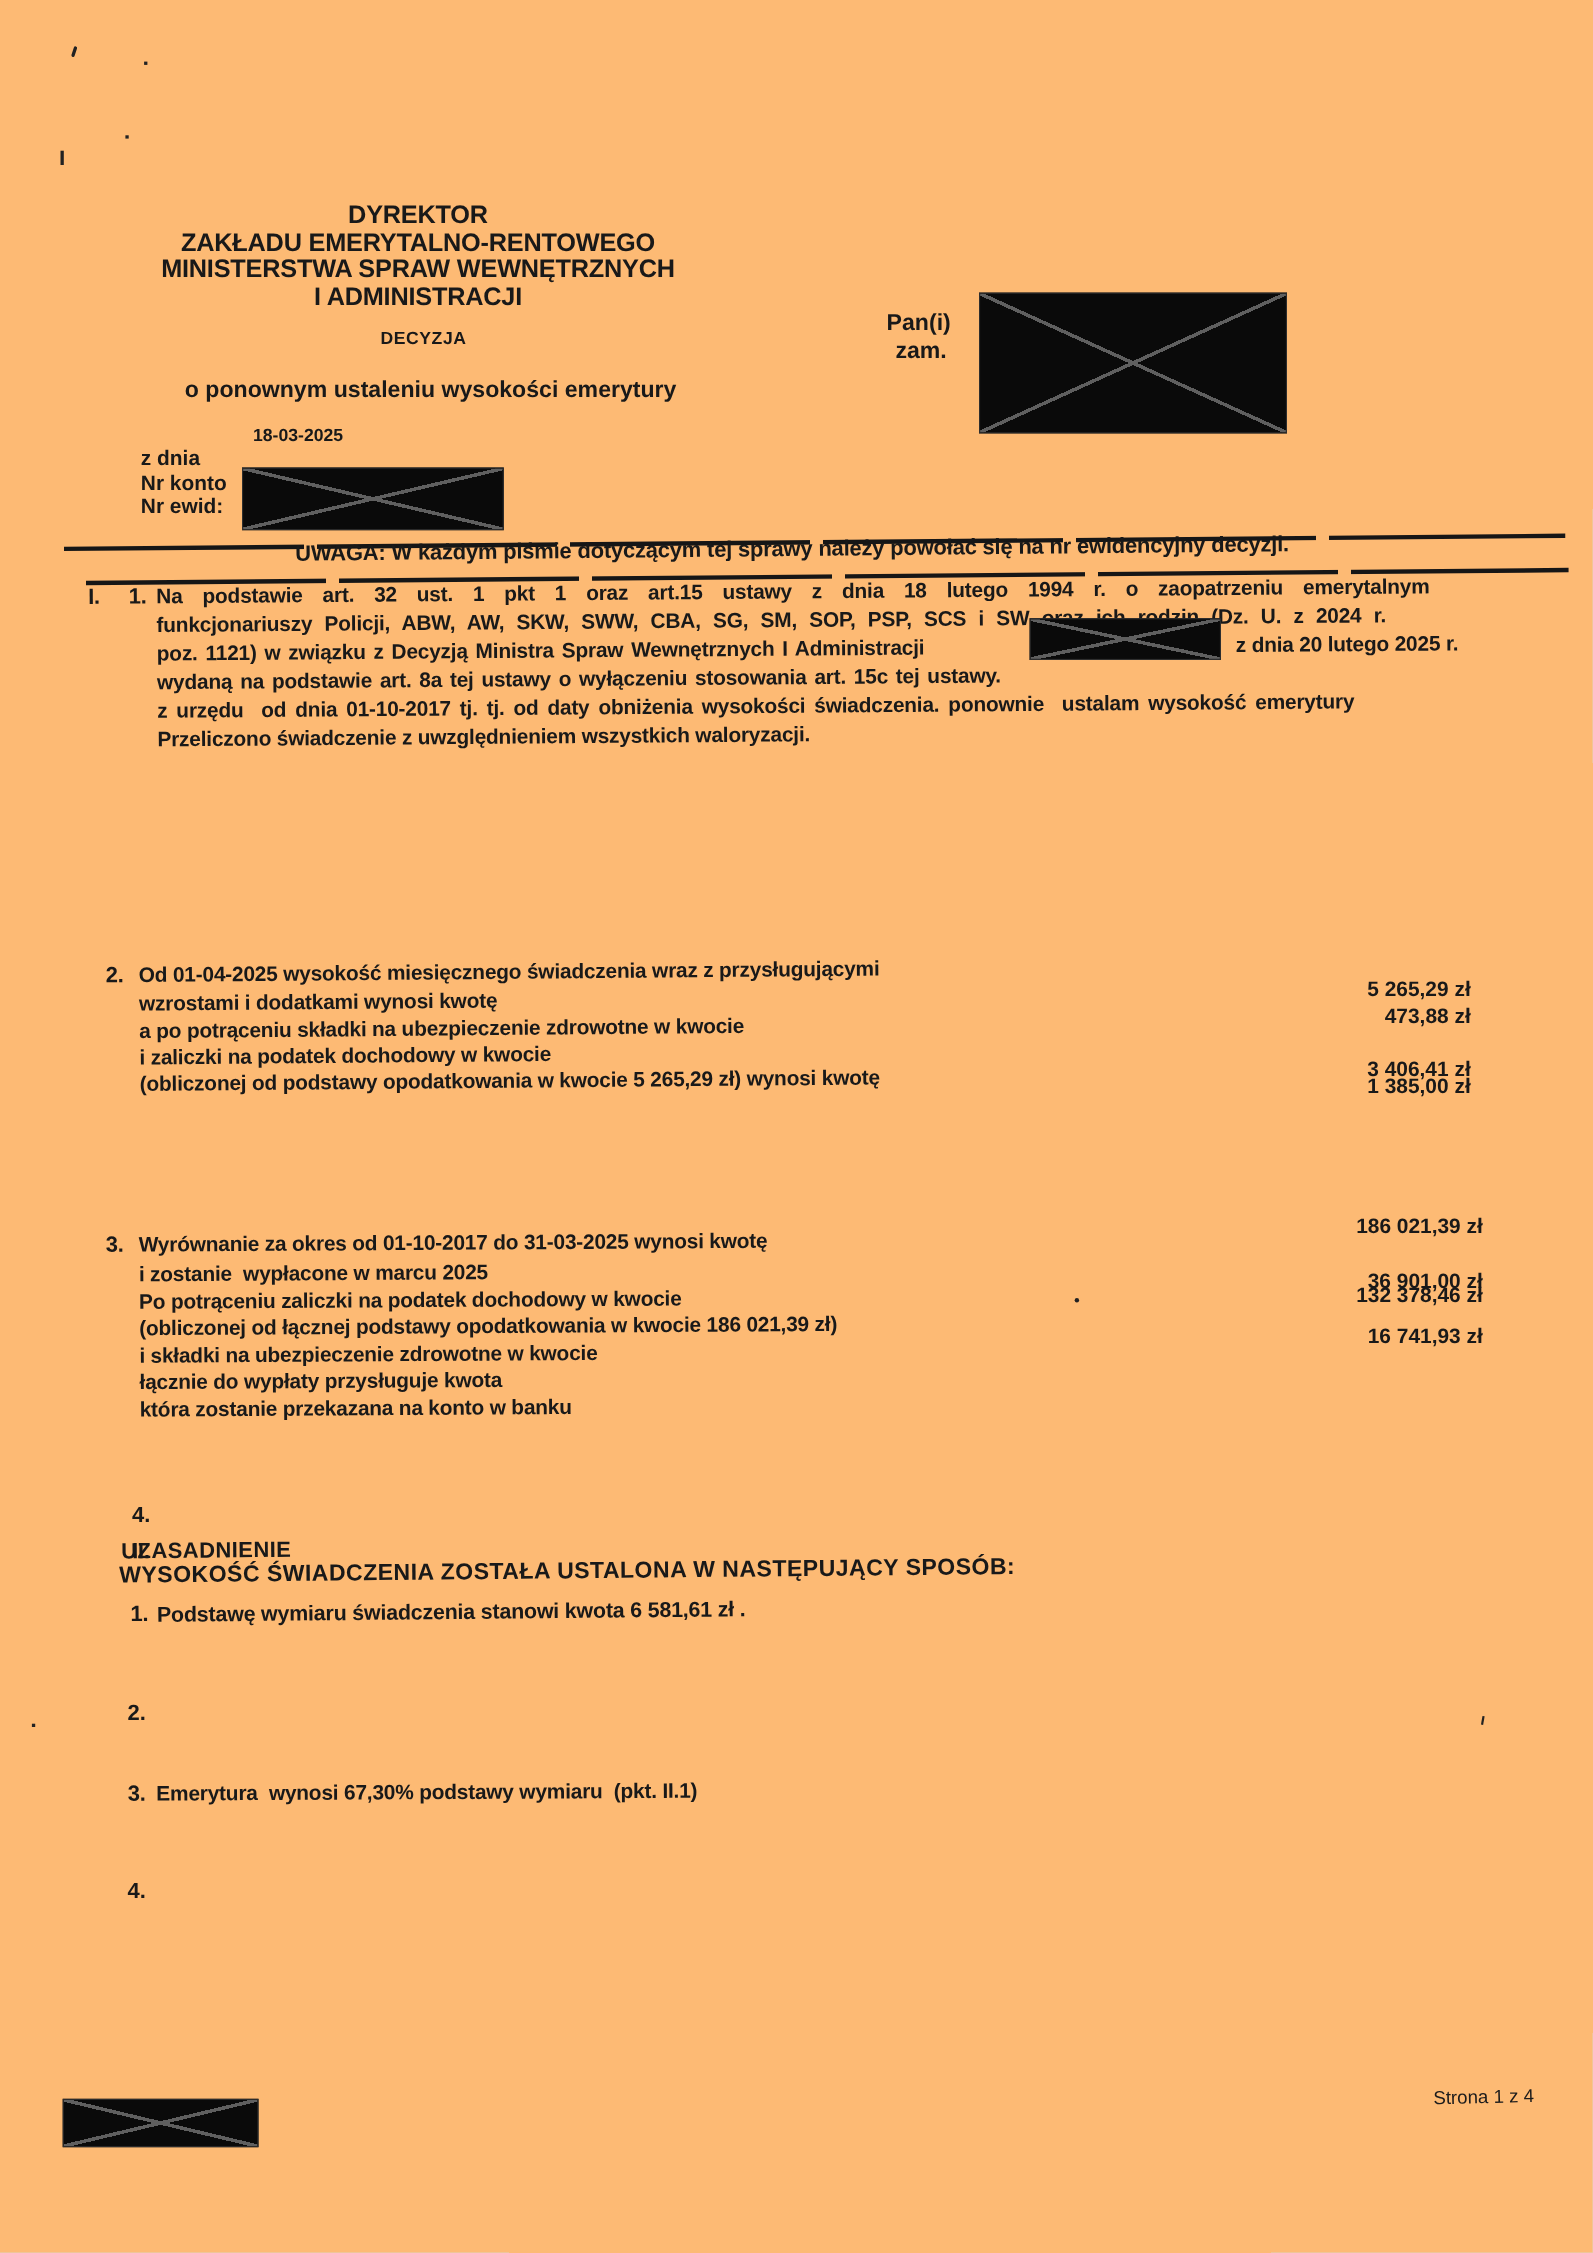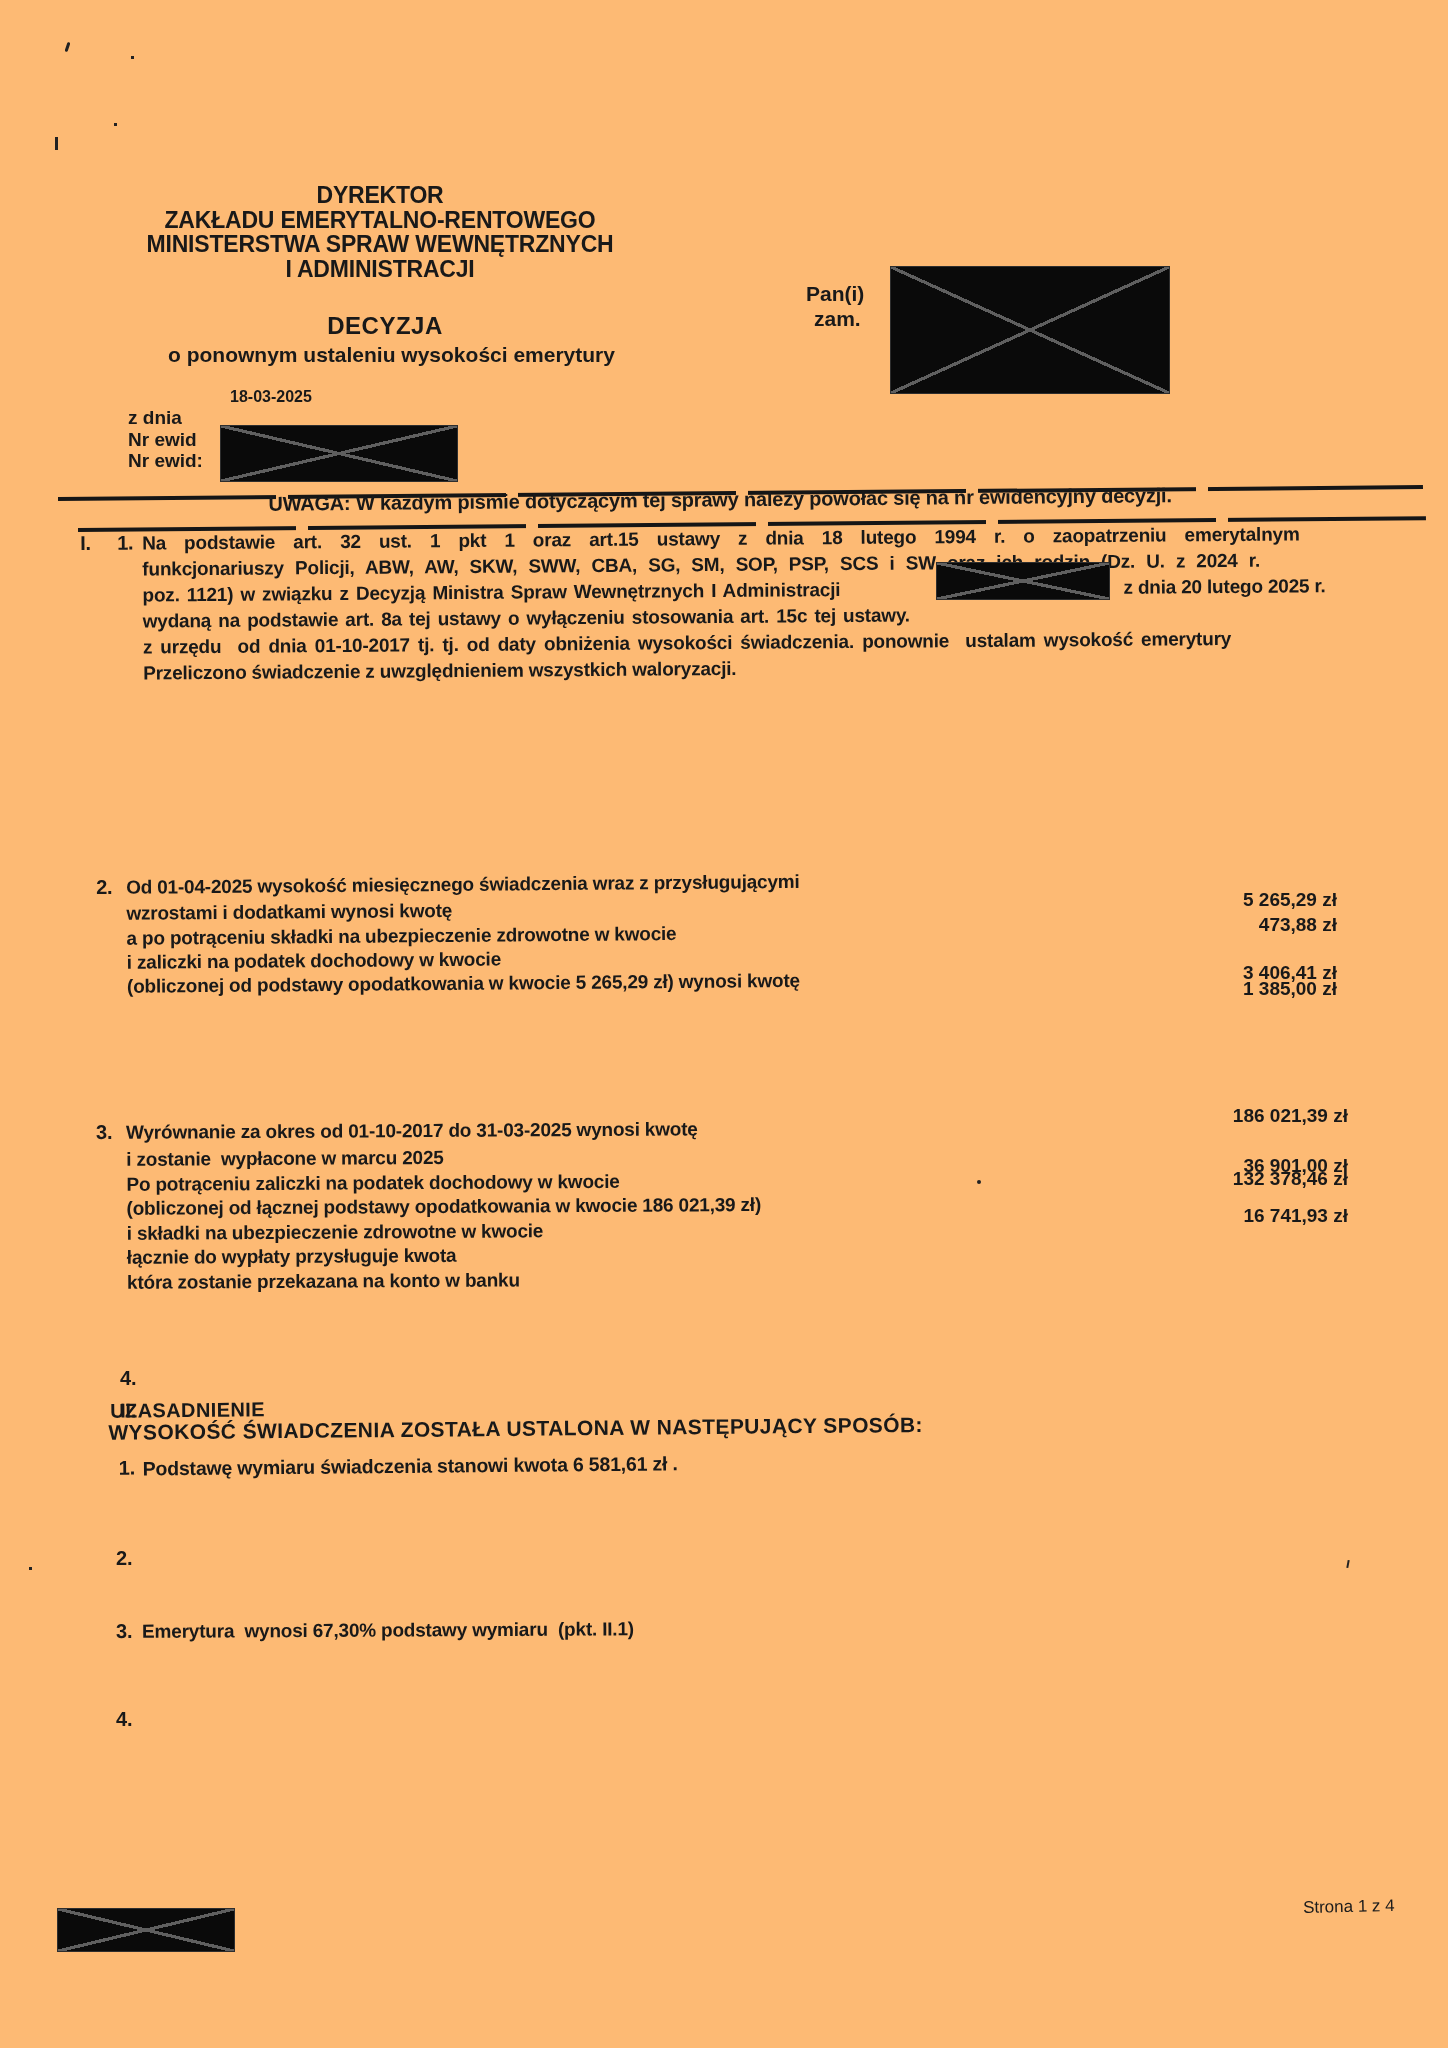--- a/index.html
+++ b/index.html
@@ -15,21 +15,21 @@
     position:absolute;background-color:#0a0a0a;border:1px solid #2e2e2e;
     background-image:
       linear-gradient(to top right, rgba(0,0,0,0) calc(50% - 1.6px), #5f5f5f calc(50% - 1.6px), #5f5f5f calc(50% + 1.6px), rgba(0,0,0,0) calc(50% + 1.6px)),
       linear-gradient(to bottom right, rgba(0,0,0,0) calc(50% - 1.6px), #5f5f5f calc(50% - 1.6px), #5f5f5f calc(50% + 1.6px), rgba(0,0,0,0) calc(50% + 1.6px));
   }
   .rule{
     position:absolute;height:4px;transform-origin:0 0;
     background:repeating-linear-gradient(90deg,#161616 0 218px, rgba(0,0,0,0) 218px 230px);
   }
   .letterhead{left:140px;top:183px;width:480px;font-size:23px;line-height:24.6px;letter-spacing:-0.2px;}
-  .title{left:285px;top:312px;width:200px;font-size:24px;letter-spacing:0.5px;}
+  .title{left:285px;top:300px;width:200px;font-size:16px;letter-spacing:0.5px;}
   .subtitle{left:154px;top:343px;width:475px;font-size:21px;}
   .addr{font-size:21px;}
   .meta-label{left:128px;font-size:19px;line-height:21.5px;}
   .notice{left:140px;top:494px;width:1160px;font-size:20px;transform:rotate(-0.55deg);transform-origin:0 0;letter-spacing:-0.2px;}
   .para{position:absolute;transform-origin:0 0;font-size:19px;font-weight:600;letter-spacing:-0.2px;}
   .para .ln{position:absolute;white-space:pre;}
   .num{font-size:20px;font-weight:700;}
   .amt{position:absolute;font-size:19px;font-weight:600;white-space:pre;text-align:right;}
   .mark{position:absolute;background:#222;}
   .footer-label{left:1303px;top:1897px;font-size:17px;transform:rotate(-1.3deg);color:#1c1c1c;}
@@ -56,21 +56,21 @@
 
   <div class="abs title b center">DECYZJA</div>
   <div class="abs subtitle b center">o ponownym ustaleniu wysokości emerytury</div>
 
   <div class="abs addr b" style="left:806px;top:282px;">Pan(i)</div>
   <div class="abs addr b" style="left:814px;top:307px;">zam.</div>
   <div class="xbox" style="left:890px;top:266px;width:278px;height:126px;"></div>
 
   <div class="abs meta-label b" style="top:407px;white-space:normal;">
     <div>z dnia</div>
-    <div>Nr ewid</div>
+    <div>Nr konto</div>
     <div>Nr ewid:</div>
   </div>
   <div class="abs b" style="left:230px;top:388px;font-size:16px;">18-03-2025</div>
   <div class="xbox" style="left:220px;top:425px;width:236px;height:55px;"></div>
 
   <div class="rule" style="left:58px;top:497px;width:1365px;transform:rotate(-0.5deg);"></div>
   <div class="abs notice b center">UWAGA: W każdym piśmie dotyczącym tej sprawy należy powołać się na nr ewidencyjny decyzji.</div>
   <div class="rule" style="left:78px;top:528px;width:1348px;transform:rotate(-0.5deg);"></div>
 
   <div class="para" style="left:80px;top:532px;width:1345px;transform:rotate(-0.45deg);">

